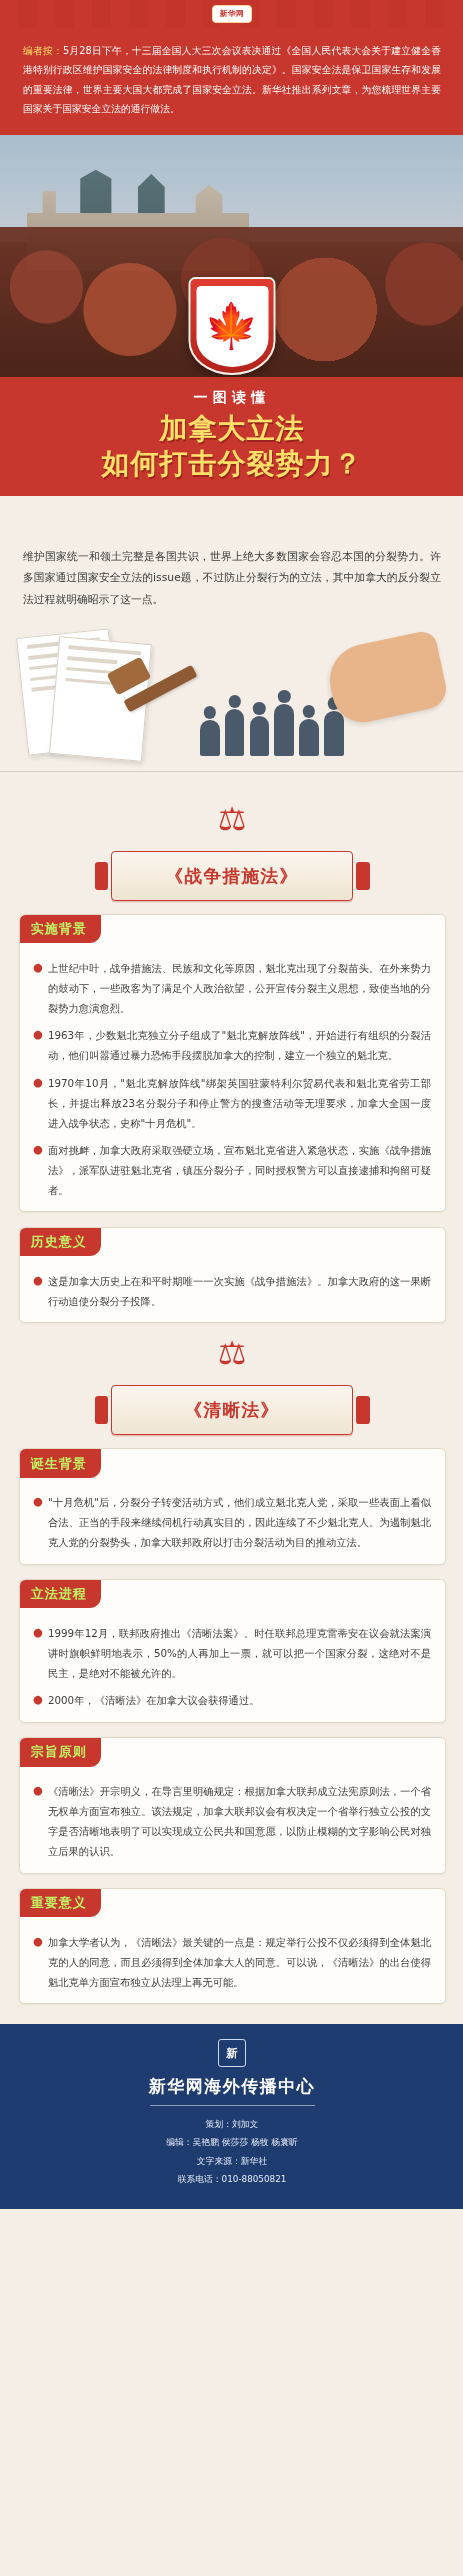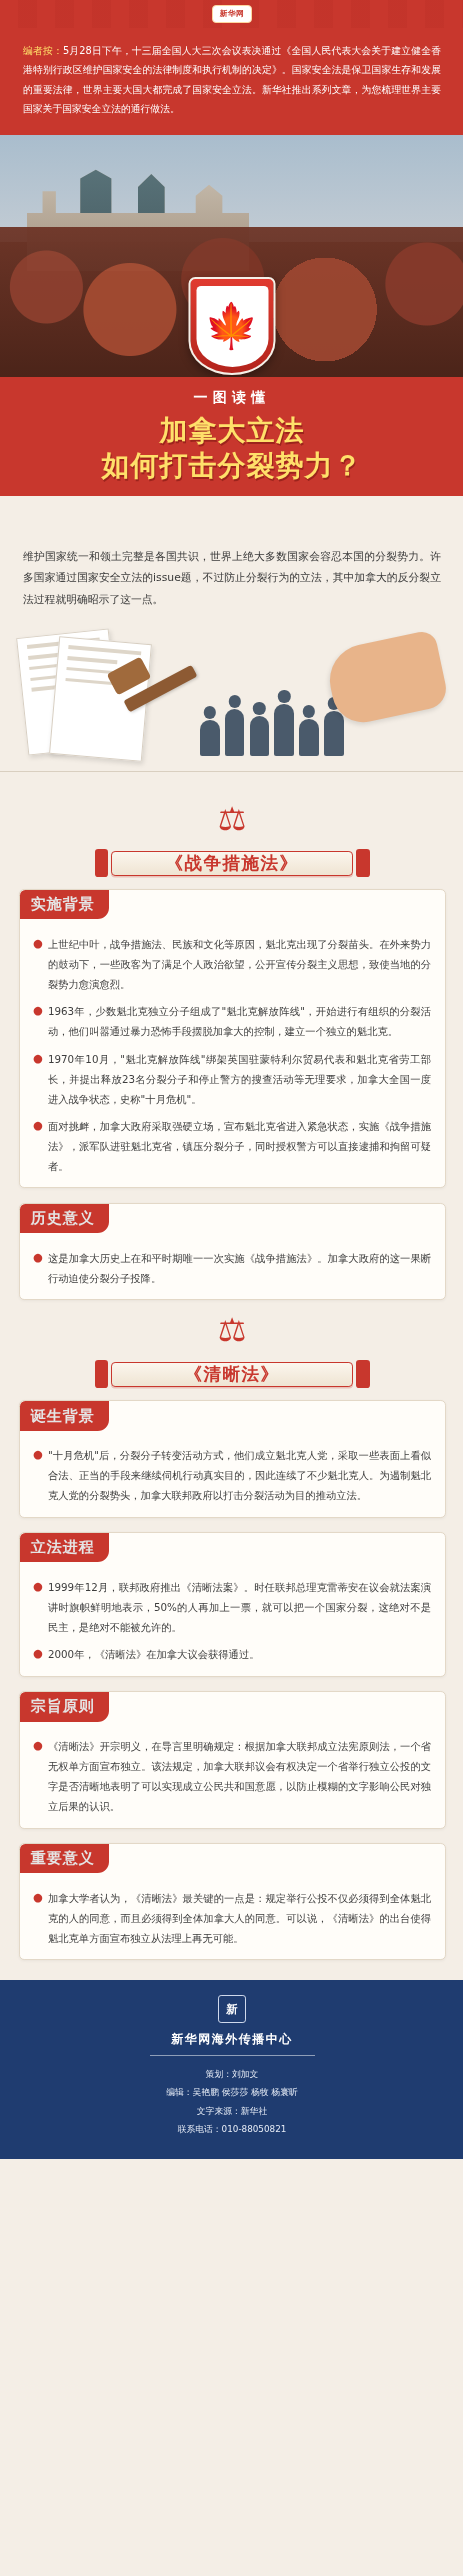--- a/index.html
+++ b/index.html
@@ -125,20 +125,21 @@
     margin-bottom: 6.2px;
     font-weight: bold;
   }
   .title-block .main-title {
     font-size: 28px;
     font-weight: bold;
     color: #ffe06a;
     letter-spacing: 1px;
     line-height: 1.25;
     text-shadow: 1px 1.5px 0 rgba(120,20,14,.55);
+    font-family: Liberation Mono, monospace;
   }
 
   
   .intro {
     background: #f4eee6;
     padding: 17.5px 23px 9.3px 23px;
     font-size: 10.8px;
     line-height: 2;
     color: #3a3a3a;
     text-align: justify;
@@ -193,21 +194,21 @@
   }
 
   
   .section {
     padding: 0 18.5px 5.2px 18.5px;
   }
   .sec-head {
     position: relative;
     margin: 15.5px auto 13.4px auto;
     width: 242px;
-    height: 25px;
+    height: 50px;
     background: linear-gradient(180deg,#fbf6ee,#efe4d2);
     border: 1.5px solid #c8372d;
     border-radius: 4.1px;
     display: flex; align-items: center; justify-content: center;
     box-shadow: 0 1.5px 0 rgba(200,55,45,.25);
   }
   .sec-head::before, .sec-head::after {
     content: "";
     position: absolute; top: 50%; transform: translateY(-50%);
     width: 13.4px; height: 28px;
@@ -233,22 +234,22 @@
     background: #fffdf9;
     border: 1px solid #e3d8c7;
     border-radius: 5.2px;
     margin: 0 0 14.4px 0;
     padding: 0 0 11.3px 0;
     box-shadow: 0 1px 3.1px rgba(0,0,0,.05);
   }
   .card-title {
     display: inline-block;
     background: #c8372d;
-    color: #e5e5e5;
-    font-size: 15px;
+    color: #bef264;
+    font-size: 13px;
     font-weight: bold;
     padding: 5.2px 14.4px 5.2px 11.3px;
     border-radius: 5.2px 0 11.3px 0;
     letter-spacing: 1px;
     margin-bottom: 3.1px;
   }
   .card .body { padding: 4.1px 13.4px 0 13.4px; }
   .bullet {
     display: flex;
     font-size: 10.3px;
@@ -267,21 +268,21 @@
   .bullet p { flex: 1 1 auto; }
 
   
   .footer {
     background: #1f3c70;
     color: #fff;
     padding: 15.5px 10.3px 20.6px 10.3px;
     text-align: center;
   }
   .footer .fname {
-    font-size: 12px; font-weight: bold; letter-spacing: 1.5px; margin-bottom: 5.2px;
+    font-size: 17px; font-weight: bold; letter-spacing: 1.5px; margin-bottom: 5.2px;
   }
   .footer .rule {
     width: 165px; height: 1px; background: rgba(255,255,255,.5);
     margin: 7.2px auto 9.3px auto;
   }
   .footer .line { font-size: 8.8px; line-height: 2.1; color: #e6ecf6; }
   .footer .brandmark {
     margin: 0 auto 7.2px auto; width: 28px; height: 28px;
     border: 1px solid #cfd9ec; border-radius: 3.1px;
     display: flex; align-items: center; justify-content: center;

